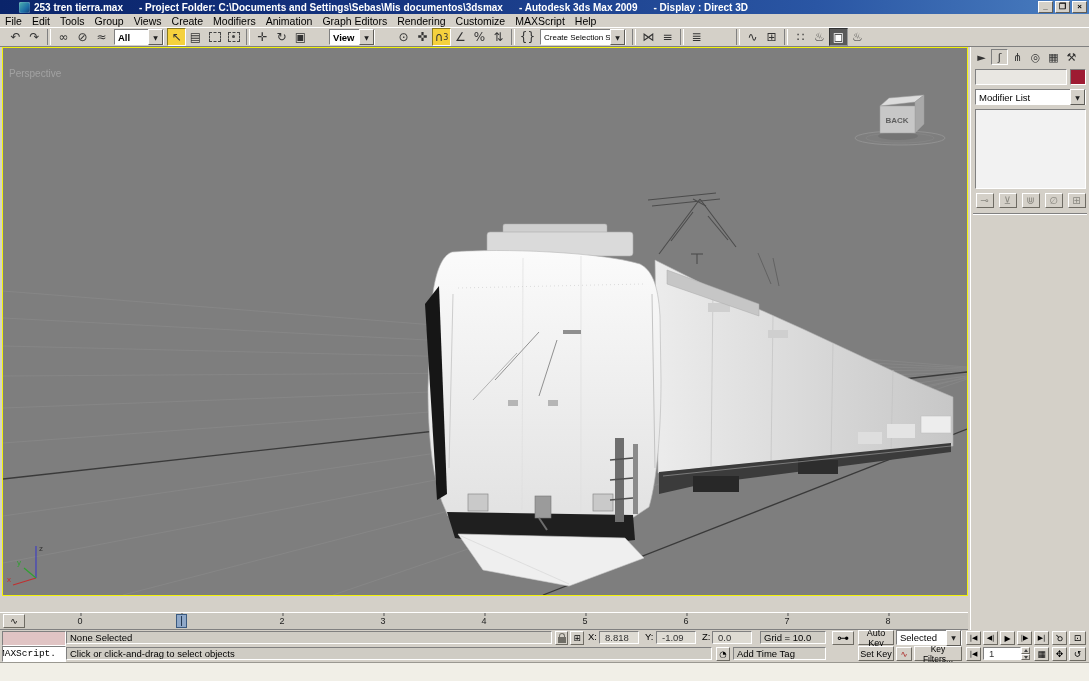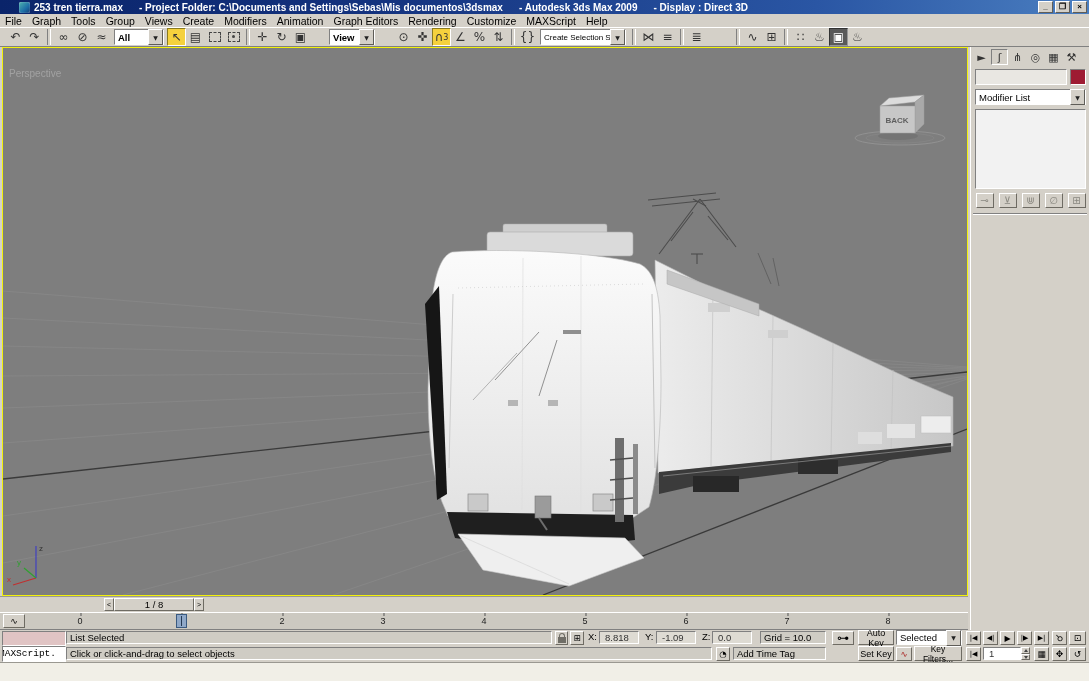--- a/index.html
+++ b/index.html
@@ -121,21 +121,21 @@
   <span class="tpart">- Display : Direct 3D</span>
   <span class="wctrls">
     <button class="wbtn">_</button>
     <button class="wbtn">❐</button>
     <button class="wbtn">×</button>
   </span>
 </div>
 
 <div class="menubar">
   <span class="mitem">File</span>
-  <span class="mitem">Graph</span>
+  <span class="mitem">Edit</span>
   <span class="mitem">Tools</span>
   <span class="mitem">Group</span>
   <span class="mitem">Views</span>
   <span class="mitem">Create</span>
   <span class="mitem">Modifiers</span>
   <span class="mitem">Animation</span>
   <span class="mitem">Graph Editors</span>
   <span class="mitem">Rendering</span>
   <span class="mitem">Customize</span>
   <span class="mitem">MAXScript</span>
@@ -355,45 +355,38 @@
   <div class="cp-stackbtns">
     <button class="cp-sbtn ico">⊸</button>
     <button class="cp-sbtn ico">⊻</button>
     <button class="cp-sbtn ico">⋓</button>
     <button class="cp-sbtn ico">∅</button>
     <button class="cp-sbtn ico">⊞</button>
   </div>
   <div class="cp-div"></div>
 </div>
 
-<div class="timeslider">
-  <div class="ts-handle">
-    <button class="ts-nub">&lt;</button>
-    <div class="ts-val">1 / 8</div>
-    <button class="ts-nub">&gt;</button>
-  </div>
-</div>
 
 <div class="trackbar">
   <button class="tb-curvebtn ico">∿</button>
   <span class="tick" style="left:80px;">0</span>
   <span class="tick" style="left:181px;">1</span>
   <span class="tick" style="left:282px;">2</span>
   <span class="tick" style="left:383px;">3</span>
   <span class="tick" style="left:484px;">4</span>
   <span class="tick" style="left:585px;">5</span>
   <span class="tick" style="left:686px;">6</span>
   <span class="tick" style="left:787px;">7</span>
   <span class="tick" style="left:888px;">8</span>
   <div class="tb-handle"></div>
 </div>
 
 <div class="statusrow sr1">
   <div class="listener-pink"></div>
-  <div class="sfield" style="left:66px;top:1px;width:486px;">List Selected</div>
+  <div class="sfield" style="left:66px;top:1px;width:486px;">None Selected</div>
   <button class="sbtn" style="left:555px;top:1px;width:13px;">
         <span class="lockicon"></span>
       </button>
   <button class="sbtn ico" style="left:570px;top:1px;width:14px;">⊞</button>
   <span class="slabel" style="left:588px;top:0;">X:</span>
   <div class="numfield" style="left:599px;top:1px;width:40px;">8.818</div>
   <span class="slabel" style="left:645px;top:0;">Y:</span>
   <div class="numfield" style="left:656px;top:1px;width:40px;">-1.09</div>
   <span class="slabel" style="left:702px;top:0;">Z:</span>
   <div class="numfield" style="left:712px;top:1px;width:40px;">0.0</div>

